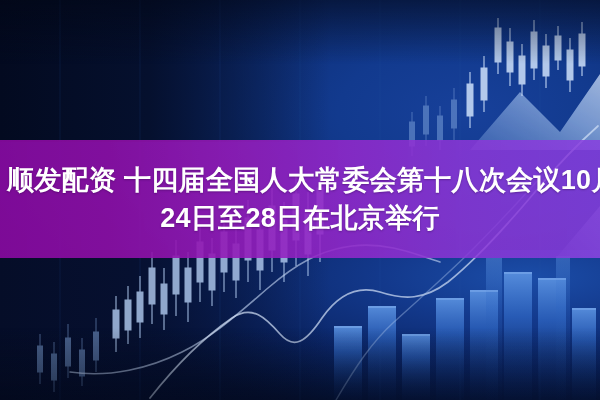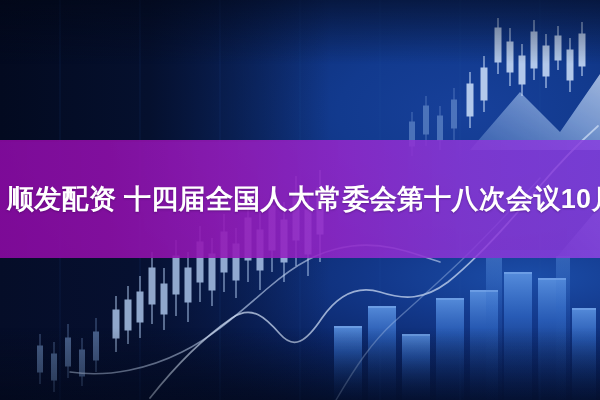--- a/index.html
+++ b/index.html
@@ -236,15 +236,16 @@
       <path d="M336 400 C 356 366, 372 342, 394 322 C 418 300, 446 276, 474 248
                C 500 222, 520 200, 540 178" stroke="#a8c2ea" stroke-opacity="0.42" stroke-width="1.4"></path>
     </g>
   </svg>
 
   <div class="vignette"></div>
 
   <div class="banner"></div>
   <div class="banner-text">
     <div class="line1">顺发配资 十四届全国人大常委会第十八次会议10月</div>
+    <div class="line2">24日至28日在北京举行</div>
   </div>
 
 </div>
 
 </body></html>

